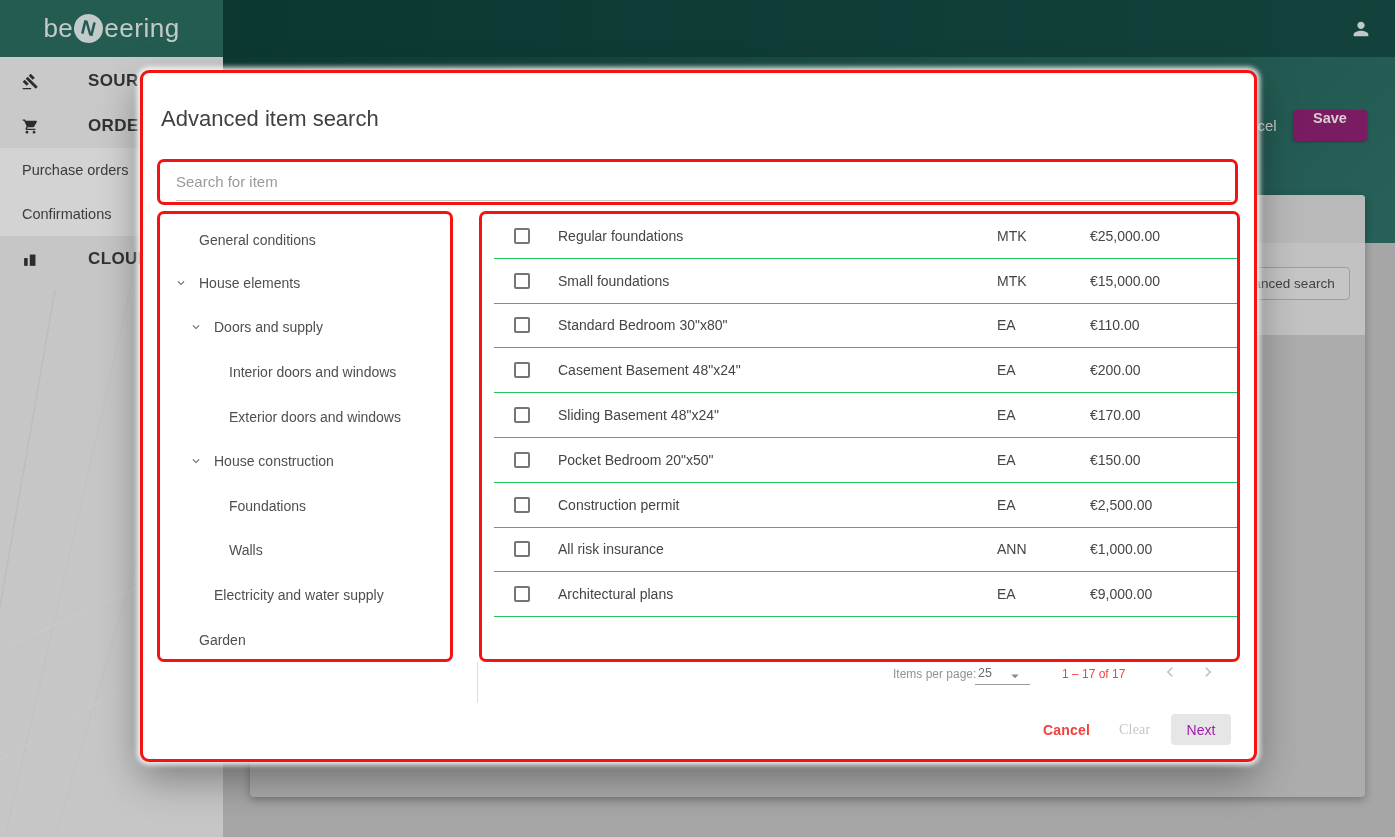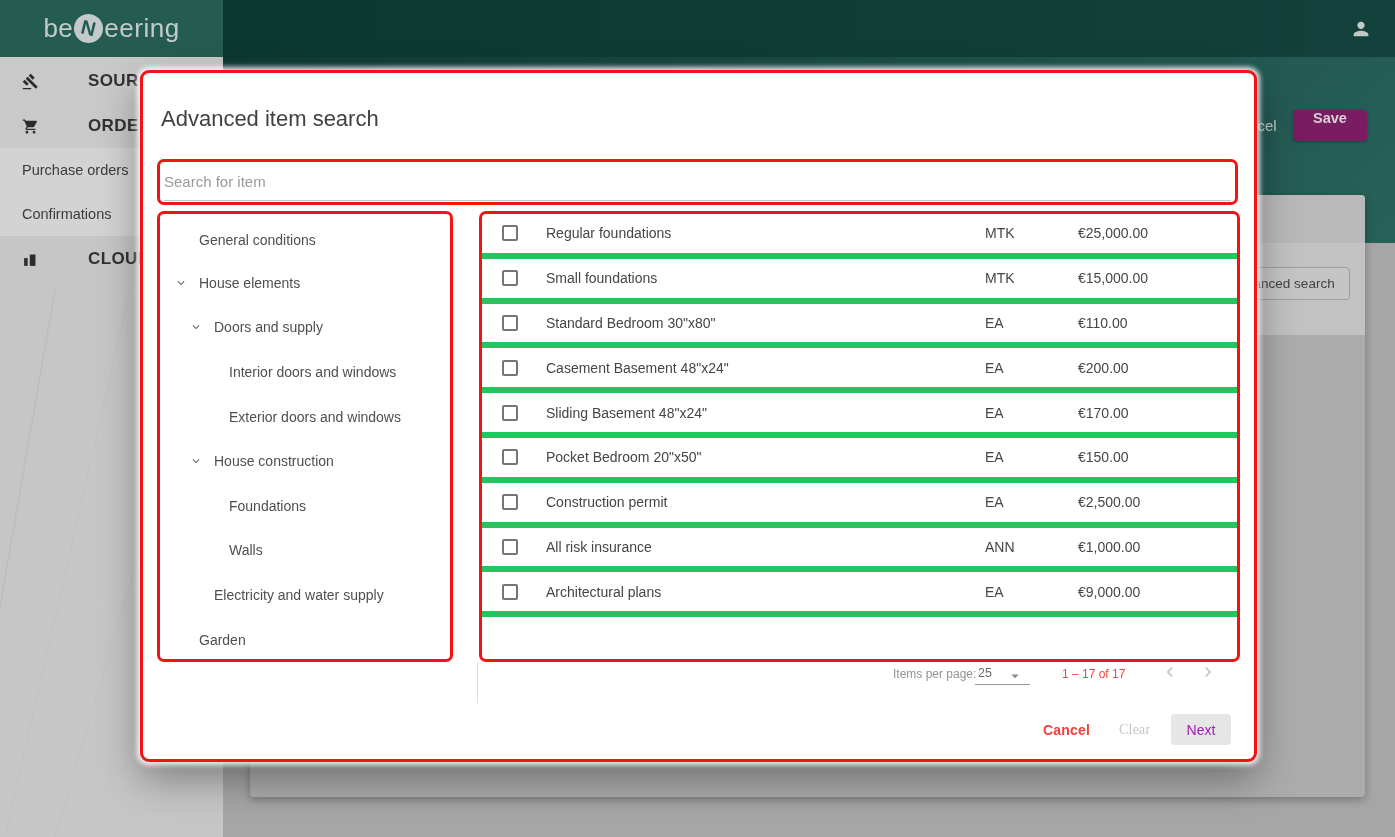--- a/index.html
+++ b/index.html
@@ -29,39 +29,39 @@
   .hero{position:absolute;left:223px;top:57px;width:1172px;height:186px;background:linear-gradient(135deg,#0e3a34 0%,#1d5249 55%,#276159 100%);}
   .bg-card{position:absolute;left:250px;top:195px;width:1115px;height:602px;background:#acacac;border-radius:4px;box-shadow:0 3px 8px rgba(0,0,0,.28);}
   .bg-card-band{position:absolute;left:0;top:0;width:100%;height:48px;background:#b9b9b9;border-radius:4px 4px 0 0;}
   .bg-card-toolbar{position:absolute;left:0;top:48px;width:100%;height:92px;background:#c2c2c2;}
   .adv-search-btn{position:absolute;left:965px;top:72px;width:135px;height:33px;border:1px solid #9e9e9e;border-radius:4px;background:#c5c5c5;color:#424242;font-size:13.5px;display:flex;align-items:center;justify-content:center;cursor:pointer;white-space:nowrap;overflow:hidden;}
   .page-cancel{position:absolute;left:1230px;top:117px;font-size:15px;color:#c6ccca;cursor:pointer;white-space:nowrap;}
   .save-btn{position:absolute;left:1293px;top:110px;width:74px;height:31px;background:#7a1c61;border-radius:4px;color:#d8d1d6;font-size:14.5px;font-weight:bold;display:flex;justify-content:center;cursor:pointer;box-shadow:0 1px 3px rgba(0,0,0,.3);}
   
   .modal{position:absolute;left:140px;top:70px;width:1117px;height:692px;background:#ffffff;border:3px solid #f31313;border-radius:9px;box-shadow:0 0 5px 3px rgba(255,255,255,.85), 0 16px 40px rgba(0,0,0,.38);z-index:10;}
   .modal-title{position:absolute;left:18px;top:33px;font-size:22px;color:#414141;}
-  .redbox{border:3px solid #f31313;border-radius:7px;box-shadow:0 0 4px 2px rgba(255,255,255,.9);background:#fff;}
+  .redbox{border:3px solid #f31313;border-radius:7px;box-shadow:0 0 4px 2px rgba(255,255,255,.9);background:#fff;padding-left:12px;}
   .search-box{position:absolute;left:14px;top:86px;width:1081px;height:46px;}
   .search-box input{width:calc(100% - 8px);height:39px;margin:0 4px;border:none;outline:none;background:transparent;font-family:"Liberation Sans", sans-serif;font-size:15px;color:#555;border-bottom:1px solid #c6c6c6;}
   .search-box input::placeholder{color:#9a9a9a;}
   
   .tree-box{position:absolute;left:14px;top:138px;width:296px;height:451px;overflow:hidden;}
   .tree-item{position:absolute;left:0;right:0;height:20px;line-height:20px;font-size:14px;color:#4f4f4f;cursor:pointer;}
   .tree-item .chev{position:absolute;top:3px;width:14px;height:14px;color:#6b6b6b;cursor:pointer;}
   .tree-item.l1 .chev{left:14px}
   .tree-item.l2 .chev{left:29px}
   .tree-item.l1 .lbl{margin-left:39px}
   .tree-item.l2 .lbl{margin-left:54px}
   .tree-item.l3 .lbl{margin-left:69px}
   
   .table-box{position:absolute;left:336px;top:138px;width:761px;height:451px;overflow:hidden;}
   .thead{position:relative;height:53px;border-bottom:1px solid #e0e0e0;font-size:12px;color:#8d8d8d;}
   .thead span{position:absolute;top:20px;}
   .th-name{left:64px}.th-mat{left:360px}.th-unit{left:503px}.th-val{left:596px}
-  .trow{position:relative;height:44.8px;border-bottom:6px solid #22c55e;cursor:pointer;}
+  .trow{position:relative;height:44.8px;border-bottom:1px solid #22c55e;cursor:pointer;}
   .trow .cb{position:absolute;left:20px;top:50%;transform:translateY(-50%);width:16px;height:16px;border:2px solid #757575;border-radius:2px;background:#fff;cursor:pointer;}
   .trow .cell{position:absolute;top:50%;transform:translateY(-50%);font-size:14px;color:#454545;white-space:nowrap;}
   .c-name{left:64px}.c-unit{left:503px}.c-val{left:596px}
   .panel-divider{position:absolute;left:334px;top:589px;width:1px;height:41px;background:#dedede;}
   
   .pg-label{position:absolute;left:750px;top:594px;font-size:12px;color:#929292;}
   .pg-size{position:absolute;left:835px;top:593px;font-size:12.5px;color:#6a6a6a;cursor:pointer;}
   .pg-arrow{position:absolute;left:863px;top:594px;width:18px;height:18px;color:#8a8a8a;cursor:pointer;}
   .pg-underline{position:absolute;left:832px;top:611px;width:55px;height:1px;background:#9a9a9a;}
   .pg-range{position:absolute;left:919px;top:594px;font-size:12px;color:#ef4444;}

